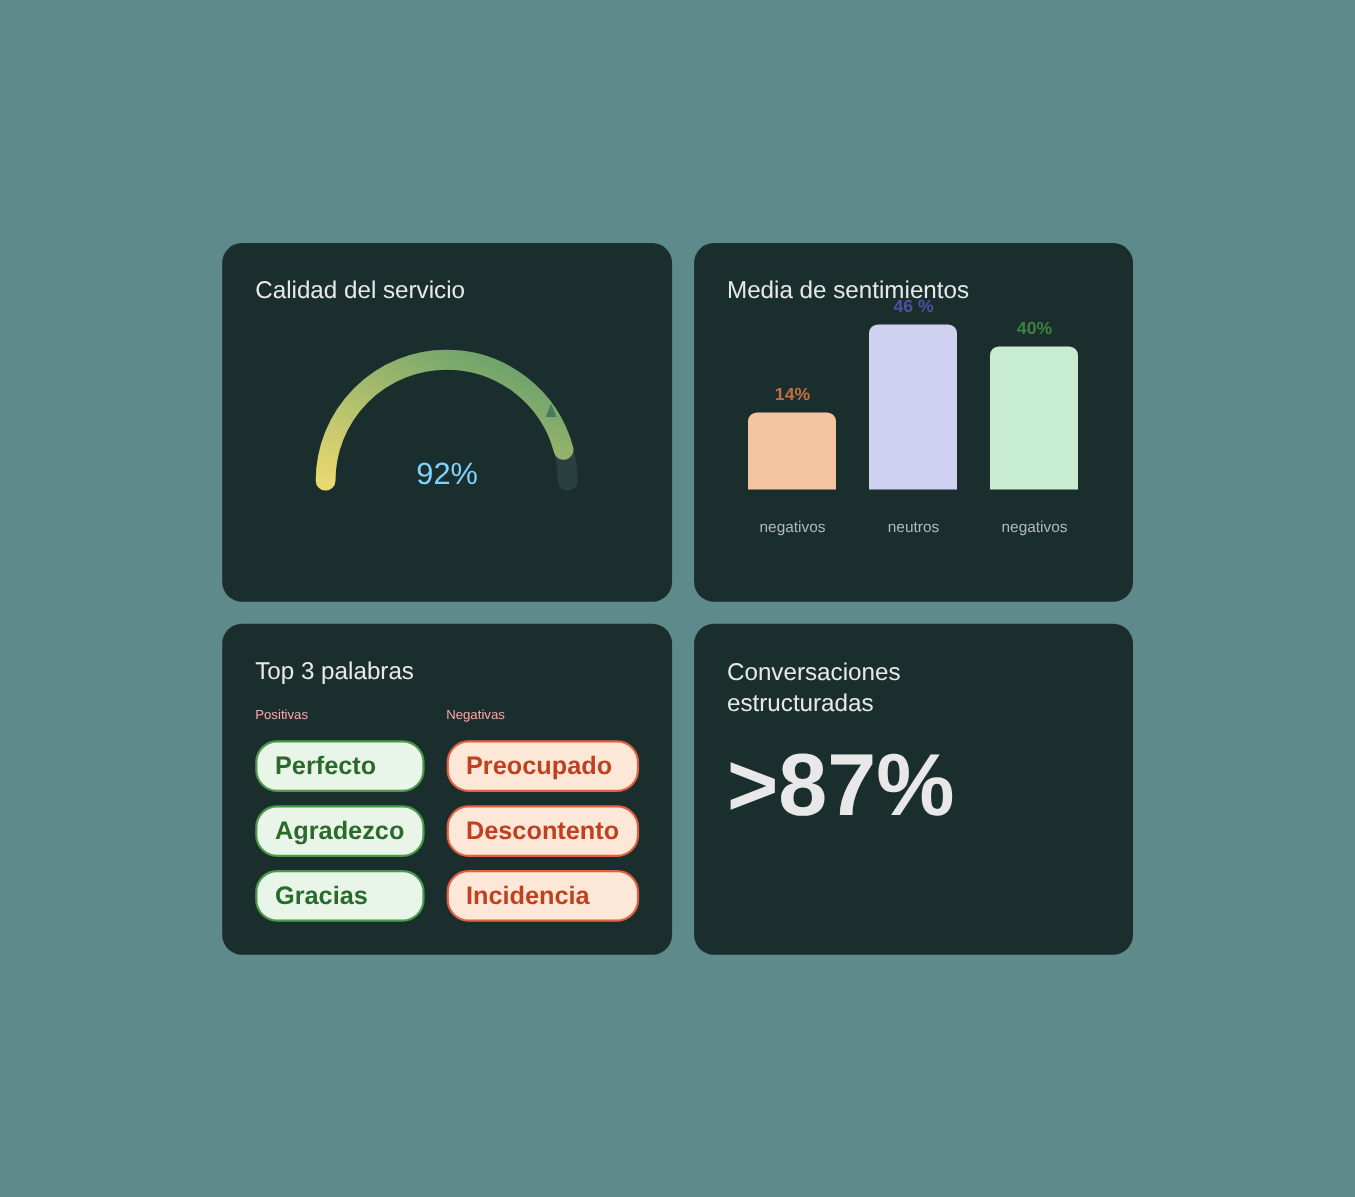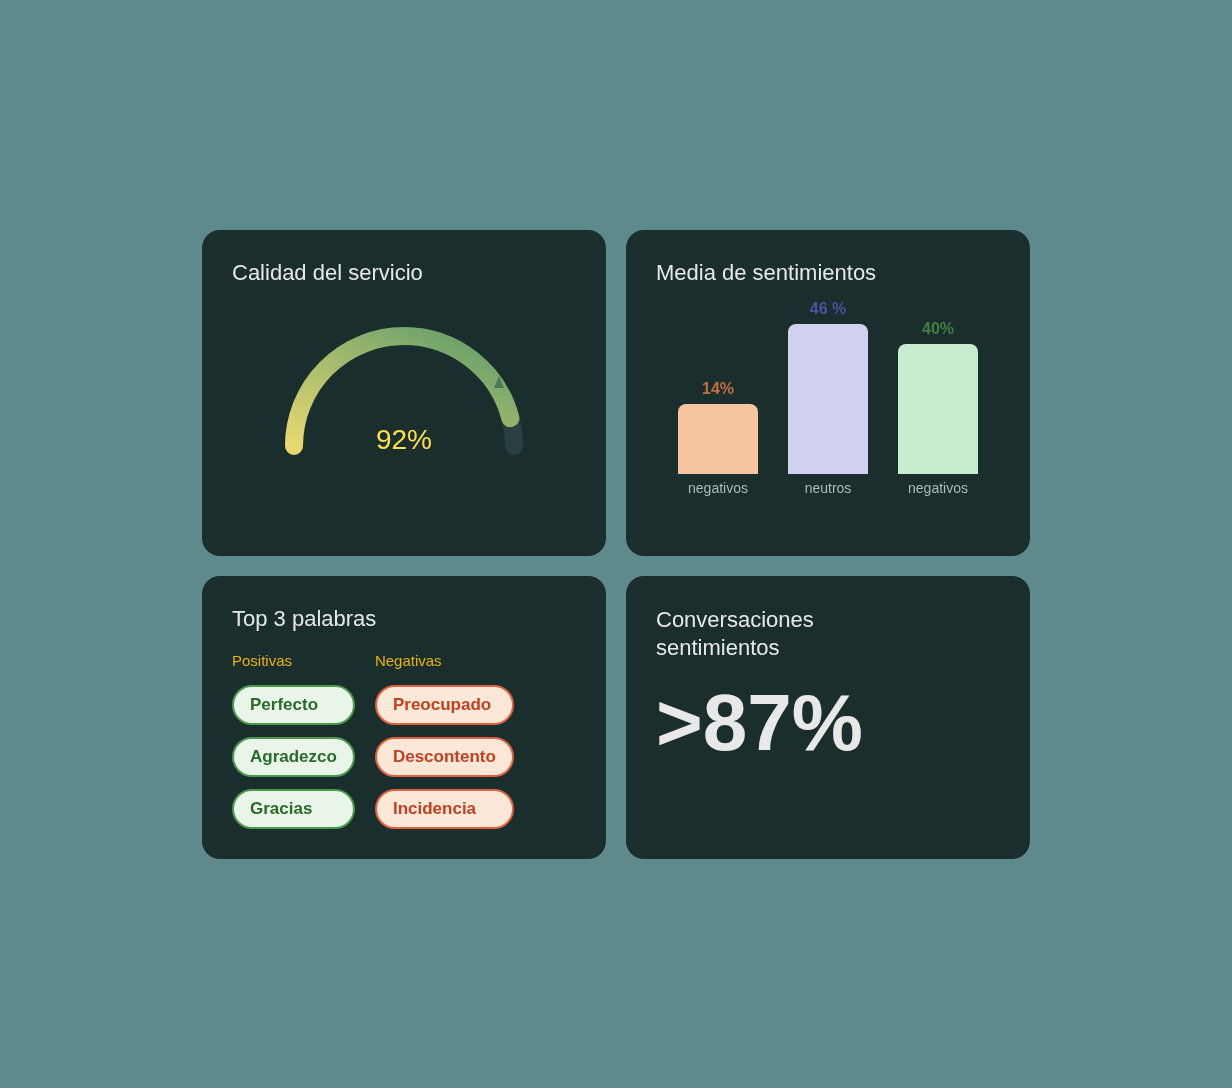--- a/index.html
+++ b/index.html
@@ -50,21 +50,21 @@
       height: 140px;
     }
 
     .gauge-value {
       position: absolute;
       bottom: 0;
       left: 50%;
       transform: translateX(-50%);
       font-size: 28px;
       font-weight: 500;
-      color: #fde047;
+      color: #7dd3fc;
       display: flex;
       align-items: center;
       gap: 6px;
     }
 
     
     .bar-chart {
       display: flex;
       align-items: flex-end;
       justify-content: center;
@@ -87,21 +87,21 @@
     }
 
     .bar {
       width: 80px;
       border-radius: 8px 8px 0 0;
     }
 
     .bar-label-bottom {
       font-size: 14px;
       color: #b0b8b8;
-      margin-top: 0;
+      margin-top: 20px;
     }
 
     .bar-negative {
       background-color: #f5c4a0;
       height: 70px;
     }
 
     .bar-neutral {
       background-color: #d0d0f0;
       height: 150px;
@@ -109,21 +109,21 @@
 
     .bar-positive {
       background-color: #c8ecd0;
       height: 130px;
     }
 
     .word-tag {
       display: inline-block;
       padding: 8px 16px;
       border-radius: 20px;
-      font-size: 17px;
+      font-size: 23px;
       font-weight: 700;
       border: 2px solid;
     }
 
     .word-tag-positive {
       background-color: #e8f5e8;
       color: #2a6a2a;
       border-color: #4a9a4a;
     }
 
@@ -139,22 +139,22 @@
       margin-top: 10px;
     }
 
     .words-col {
       display: flex;
       flex-direction: column;
       gap: 12px;
     }
 
     .col-header {
-      font-size: 15px;
-      color: #eab308;
+      font-size: 12px;
+      color: #fca5a5;
       margin-bottom: 4px;
     }
 
     
     .conversations-value {
       font-size: 80px;
       font-weight: 700;
       color: #e8e8e8;
       margin-top: 20px;
       line-height: 1;
@@ -239,18 +239,18 @@
         <span class="word-tag word-tag-negative">Descontento</span>
         <span class="word-tag word-tag-negative">Incidencia</span>
       </div>
 
     </div>
   </div>
 
   <div class="card">
     <div class="card-title-multi">
       <span>Conversaciones</span><br>
-      <span>sentimientos</span>
+      <span>estructuradas</span>
     </div>
     <div class="conversations-value">&gt;87%</div>
   </div>
 
 </div>
 
 </body></html>

